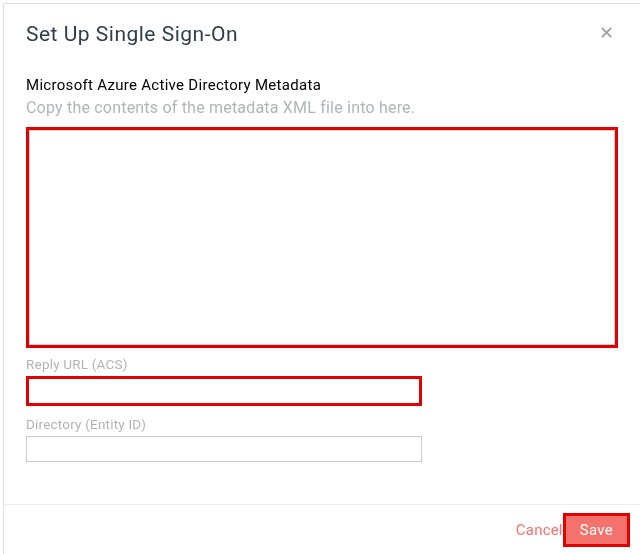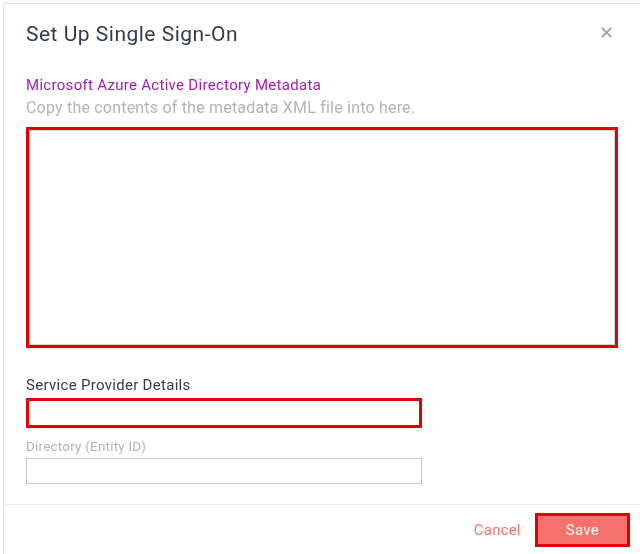--- a/index.html
+++ b/index.html
@@ -41,21 +41,21 @@
     .close-icon {
       color: #9aa0a5;
       font-size: 18px;
       cursor: pointer;
       line-height: 1;
       padding: 2px 4px;
     }
     .section-title {
       font-size: 15px;
       font-weight: 400;
-      color: #a21caf;
+      color: #000000;
       letter-spacing: 0.3px;
       margin-top: 30px;
     }
     .section-subtitle {
       font-size: 16px;
       color: #b0b4b8;
       margin-top: 4px;
       letter-spacing: 0.2px;
     }
     .metadata-textarea-wrap {
@@ -123,21 +123,20 @@
       position: absolute;
       bottom: 0;
       left: 0;
       right: 0;
       height: 50px;
       border-top: 1px solid #ececec;
       display: flex;
       justify-content: flex-end;
       align-items: center;
       padding-right: 10px;
-      gap: 14px;
     }
     .cancel-btn {
       background: none;
       border: none;
       color: #f4726c;
       font-size: 15px;
       cursor: pointer;
       font-family: inherit;
       letter-spacing: 0.2px;
     }
@@ -145,21 +144,21 @@
       border: 3px solid #e20000;
       padding: 0;
     }
     .save-btn {
       background: #f4726c;
       border: none;
       color: #fff;
       font-size: 15px;
       cursor: pointer;
       font-family: inherit;
-      padding: 5px 28px;
+      padding: 5px 14px;
       letter-spacing: 0.3px;
       display: block;
     }
   </style>
 </head>
 <body>
 
 <div class="dialog">
 
   <div class="dialog-body">
@@ -169,22 +168,22 @@
       <span class="close-icon">✕</span>
     </div>
 
     <div class="section-title">Microsoft Azure Active Directory Metadata</div>
     <div class="section-subtitle">Copy the contents of the metadata XML file into here.</div>
 
     <div class="metadata-textarea-wrap">
       <textarea class="metadata-textarea" style=""></textarea>
     </div>
 
-    <div class="sp-section-title">Service Provider Details</div>
 
+    <div class="field-label">Reply URL (ACS)</div>
     <div class="reply-url-wrap">
       <input type="text" class="reply-url-input" value="" style="">
     </div>
 
     <div class="identifier-label">Directory (Entity ID)</div>
     <input type="text" class="identifier-input" value="" style="">
 
   </div>
 
   <div class="dialog-footer">

